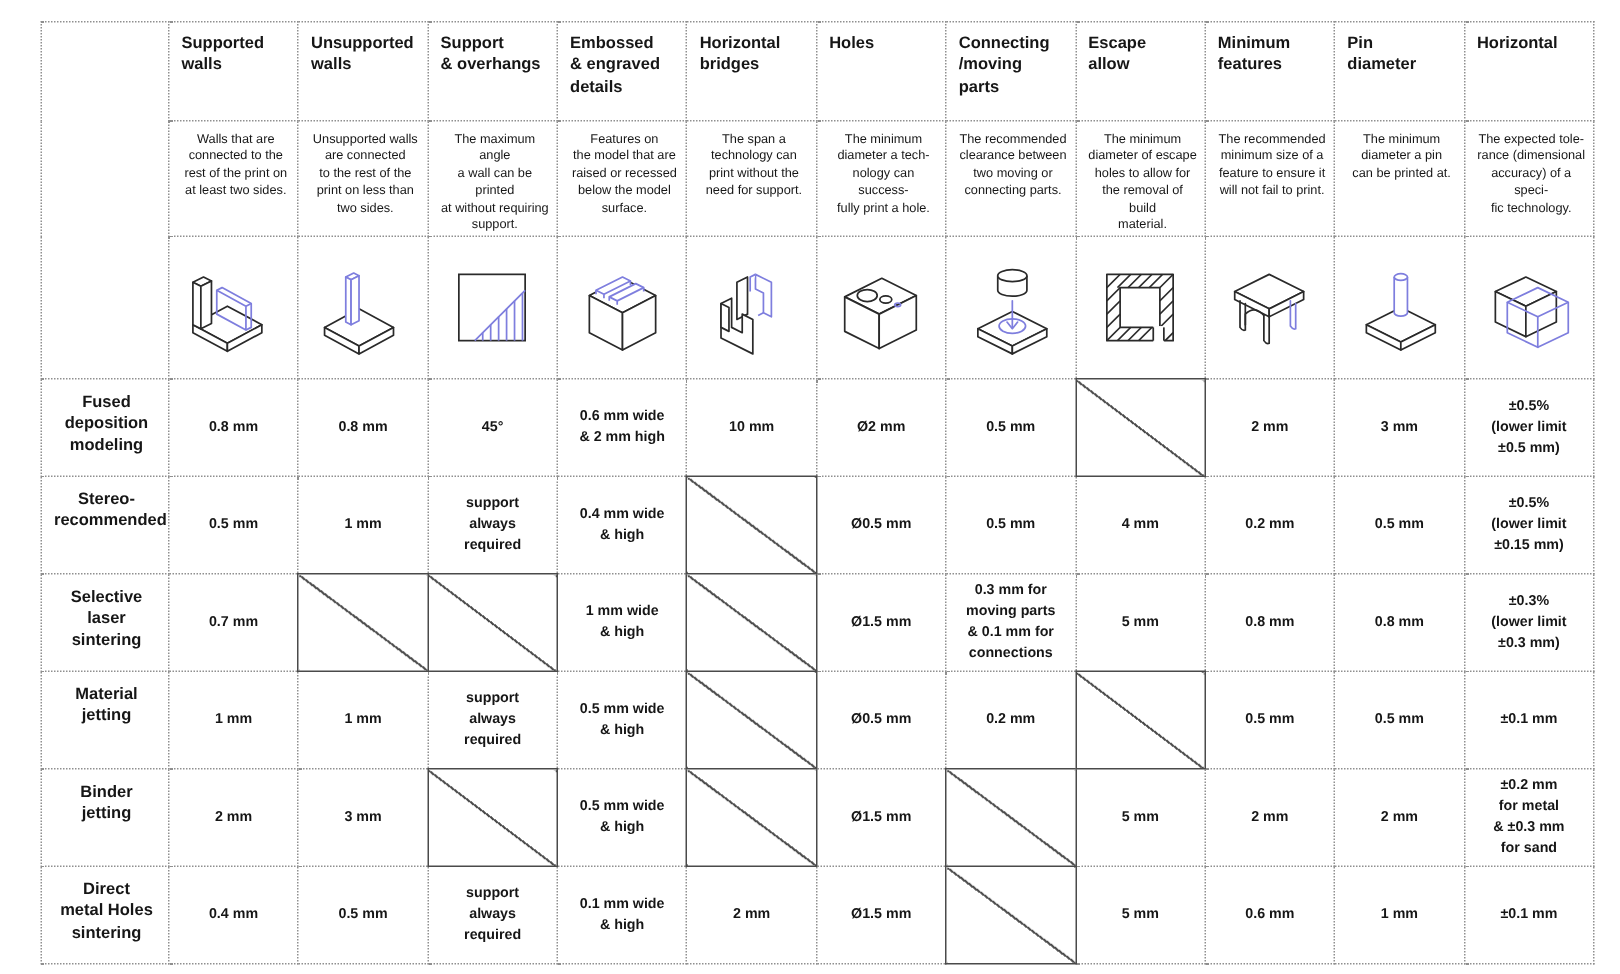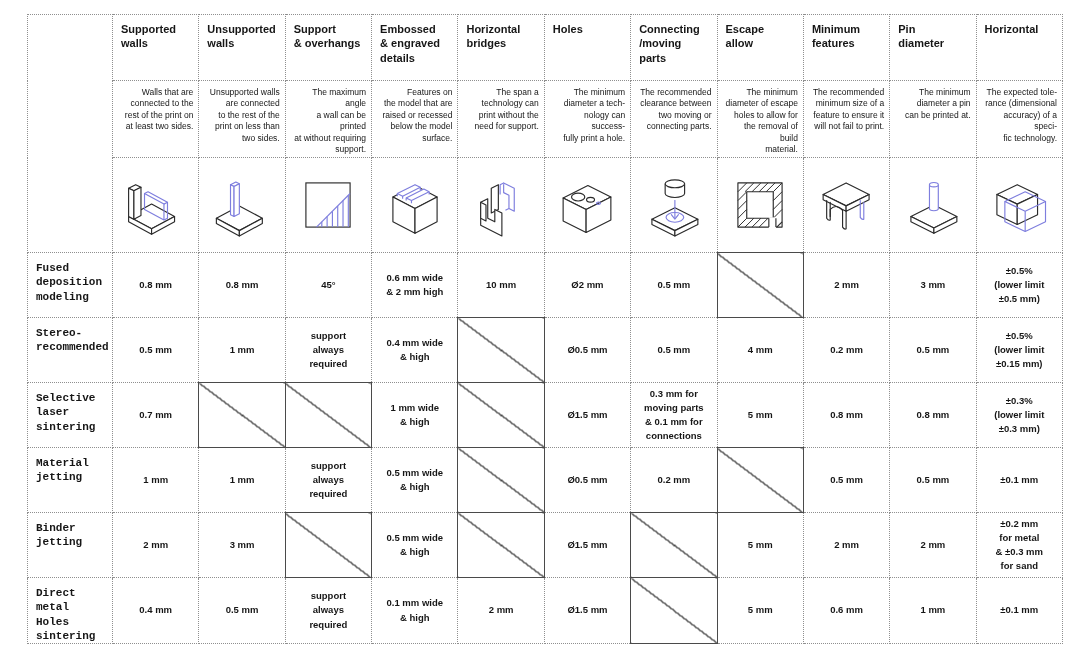--- a/index.html
+++ b/index.html
@@ -5,25 +5,25 @@
   html,body{margin:0;padding:0;background:#fff;}
   .canvas{position:relative;width:1080px;height:649px;background:#fff;
     font-family:"Liberation Sans",sans-serif;color:#161616;overflow:hidden;}
   table.rules{position:absolute;left:27px;top:14px;width:1036px;height:611px;
     table-layout:fixed;border-collapse:collapse;}
   col.c-label{width:85px;}
   th,td{border:1px dotted #8f8f8f;overflow:hidden;}
   tr.r-title th{height:58px;font-size:11px;font-weight:bold;text-align:left;
     vertical-align:top;padding:7px 6px 0 8px;white-space:pre-line;line-height:1.3;letter-spacing:0;}
   th.corner{vertical-align:top;}
-  tr.r-desc td{height:70px;font-size:8.5px;font-weight:normal;text-align:right;
+  tr.r-desc td{height:70px;font-size:8.5px;font-weight:normal;text-align:center;
     vertical-align:top;padding:6px 5px 0 8px;white-space:pre-line;line-height:1.35;}
   tr.r-icon td{height:90px;text-align:center;vertical-align:middle;padding:2px;}
-  tbody th{font-size:11px;font-weight:bold;text-align:left;vertical-align:top;
-    padding:8px 6px 0 8px;white-space:pre-line;line-height:1.3;font-family:Liberation Mono, monospace;}
+  tbody th{font-size:11px;font-weight:bold;text-align:center;vertical-align:top;
+    padding:8px 6px 0 8px;white-space:pre-line;line-height:1.3;}
   tbody tr{height:65px;}
   tbody td{font-size:9.5px;font-weight:bold;text-align:center;vertical-align:middle;
     white-space:pre-line;line-height:1.5;padding:2px;}
   tbody td.na{border:1px solid #4a4a4a;
     background-image:linear-gradient(to top right,
       transparent calc(50% - 0.7px),#4a4a4a calc(50% - 0.7px),
       #4a4a4a calc(50% + 0.7px),transparent calc(50% + 0.7px));}
   .cicon{width:76px;height:74px;display:block;margin:0 auto;}
 </style>
 </head>

